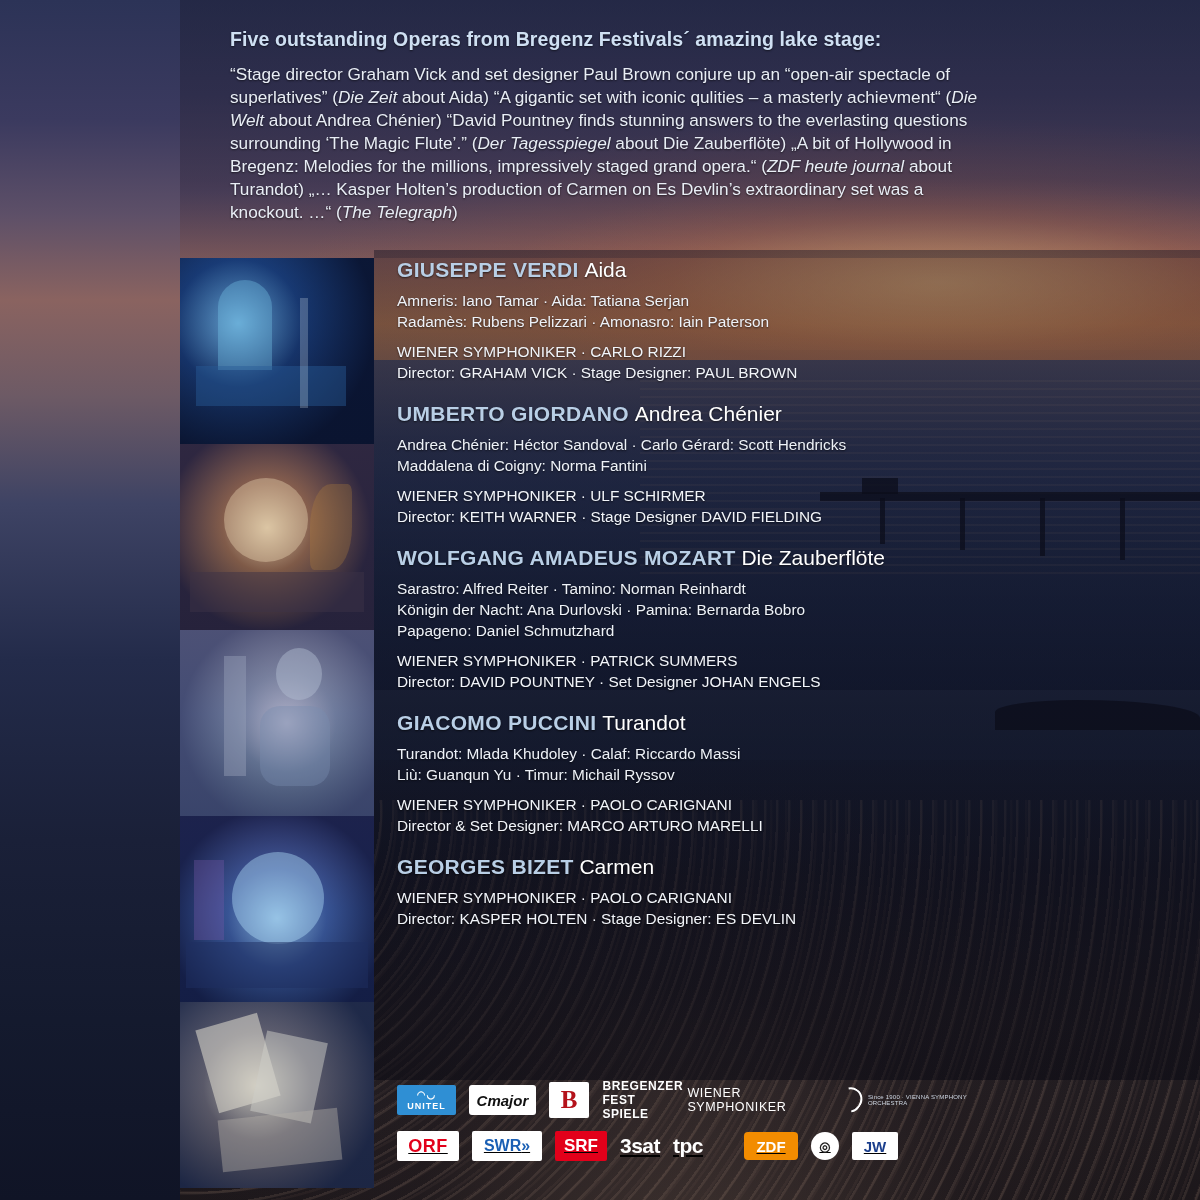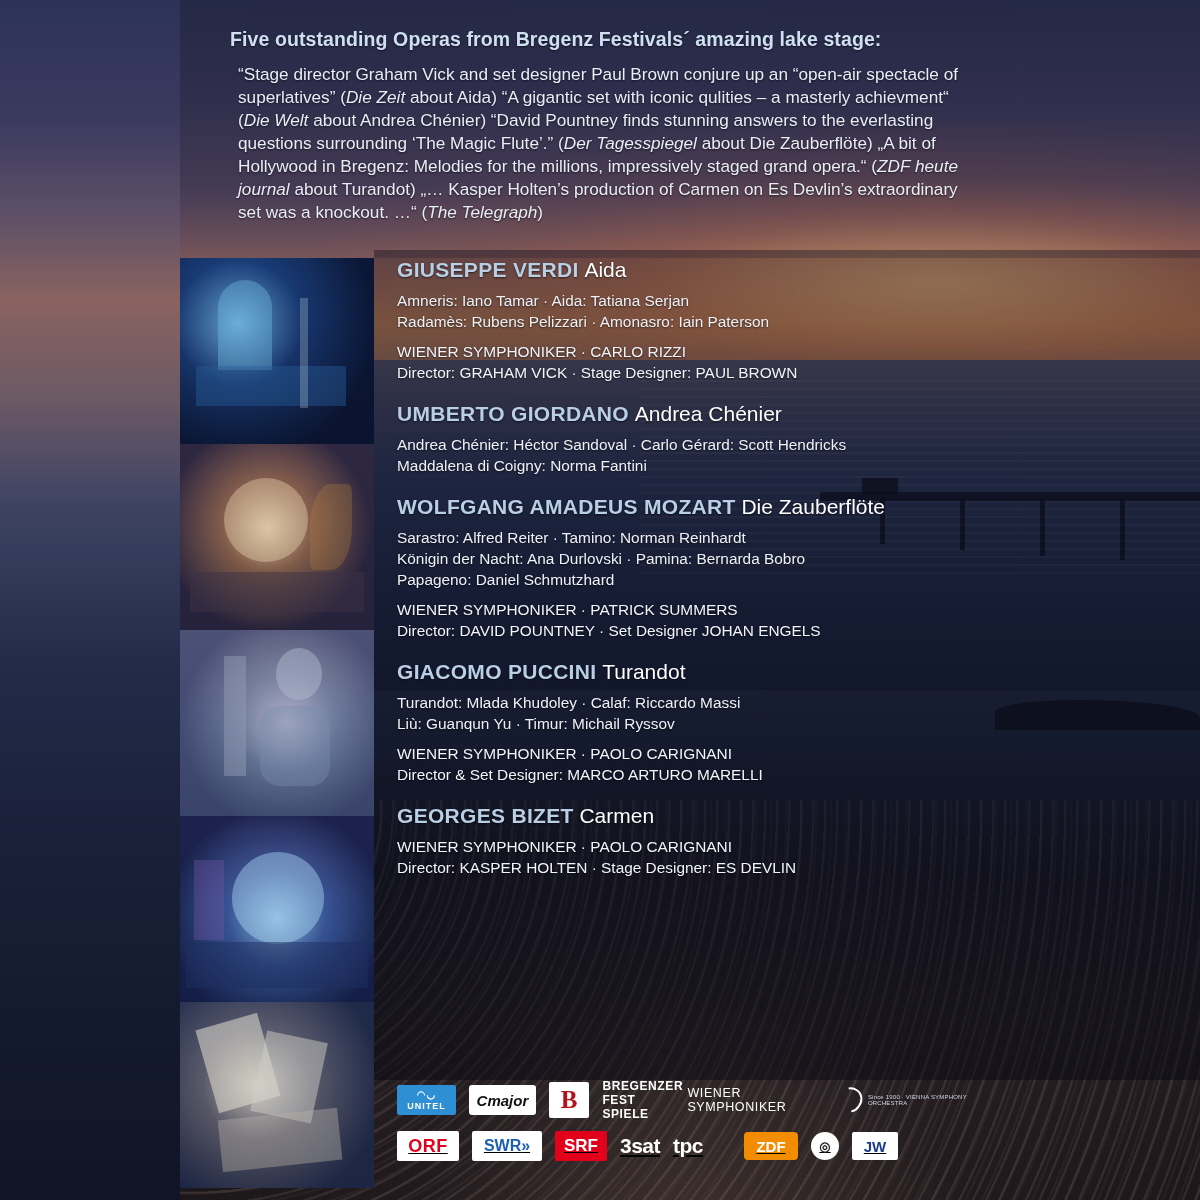--- a/index.html
+++ b/index.html
@@ -169,21 +169,21 @@
     font-weight: bold;
     letter-spacing: 0.1px;
     margin: 0 0 12px 0;
     line-height: 1.2;
     text-shadow: 0 1px 2px rgba(0,0,0,0.55);
   }
   .header-quote {
     color: #e9eef6;
     font-size: 17.2px;
     line-height: 1.335;
-    margin: 8px;
+    margin: 0;
     text-shadow: 0 1px 2px rgba(0,0,0,0.6);
   }
   .header-quote i { font-style: italic; }
 
   
   .thumbs {
     position: absolute;
     left: 180px;
     top: 258px;
     width: 194px;
@@ -472,20 +472,21 @@
       <p class="cast">Amneris: Iano Tamar · Aida: Tatiana Serjan<br>Radamès: Rubens Pelizzari · Amonasro: Iain Paterson</p>
       <p class="credits">WIENER SYMPHONIKER · CARLO RIZZI<br>Director: GRAHAM VICK · Stage Designer: PAUL BROWN</p>
     </div>
 
     <div class="work">
       <h2 class="work-title">
         <span class="composer">UMBERTO GIORDANO</span>
         <span class="opera">Andrea Chénier</span>
       </h2>
       <p class="cast">Andrea Chénier: Héctor Sandoval · Carlo Gérard: Scott Hendricks<br>Maddalena di Coigny: Norma Fantini</p>
+      <p class="credits">WIENER SYMPHONIKER · ULF SCHIRMER<br>Director: KEITH WARNER · Stage Designer DAVID FIELDING</p>
     </div>
 
     <div class="work">
       <h2 class="work-title">
         <span class="composer">WOLFGANG AMADEUS MOZART</span>
         <span class="opera">Die Zauberflöte</span>
       </h2>
       <p class="cast">Sarastro: Alfred Reiter · Tamino: Norman Reinhardt<br>Königin der Nacht: Ana Durlovski · Pamina: Bernarda Bobro<br>Papageno: Daniel Schmutzhard</p>
       <p class="credits">WIENER SYMPHONIKER · PATRICK SUMMERS<br>Director: DAVID POUNTNEY · Set Designer JOHAN ENGELS</p>
     </div>

